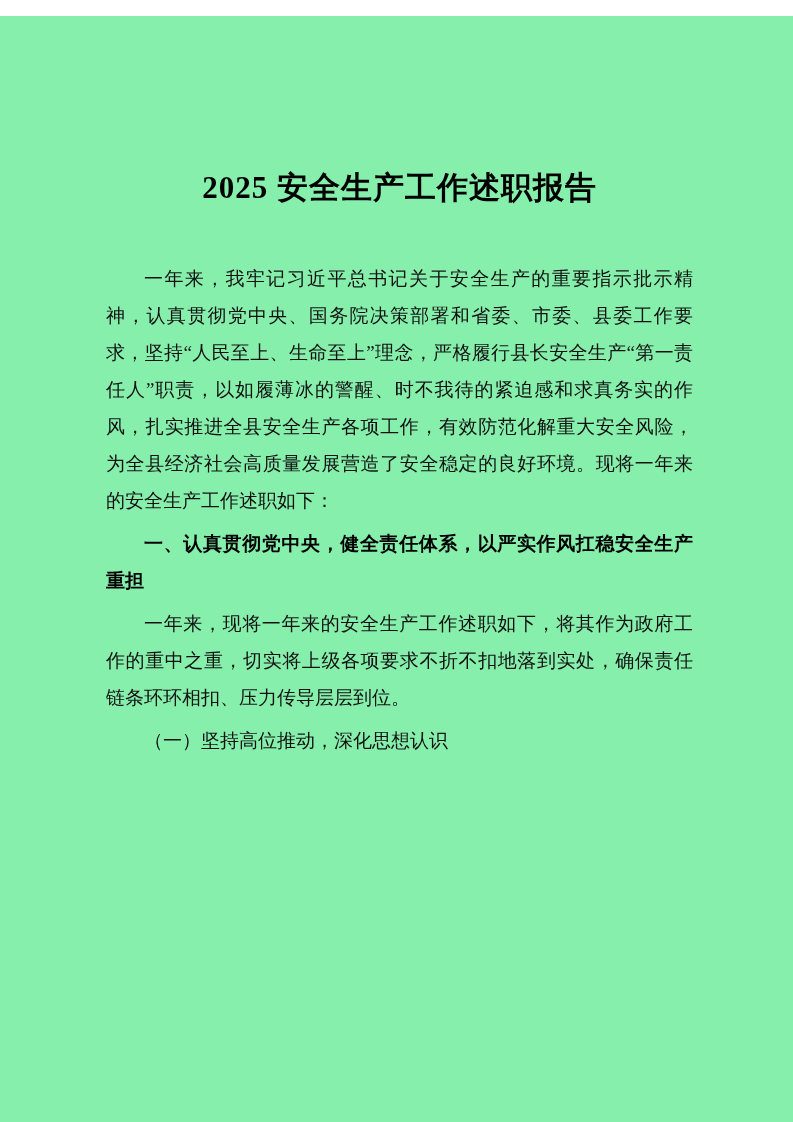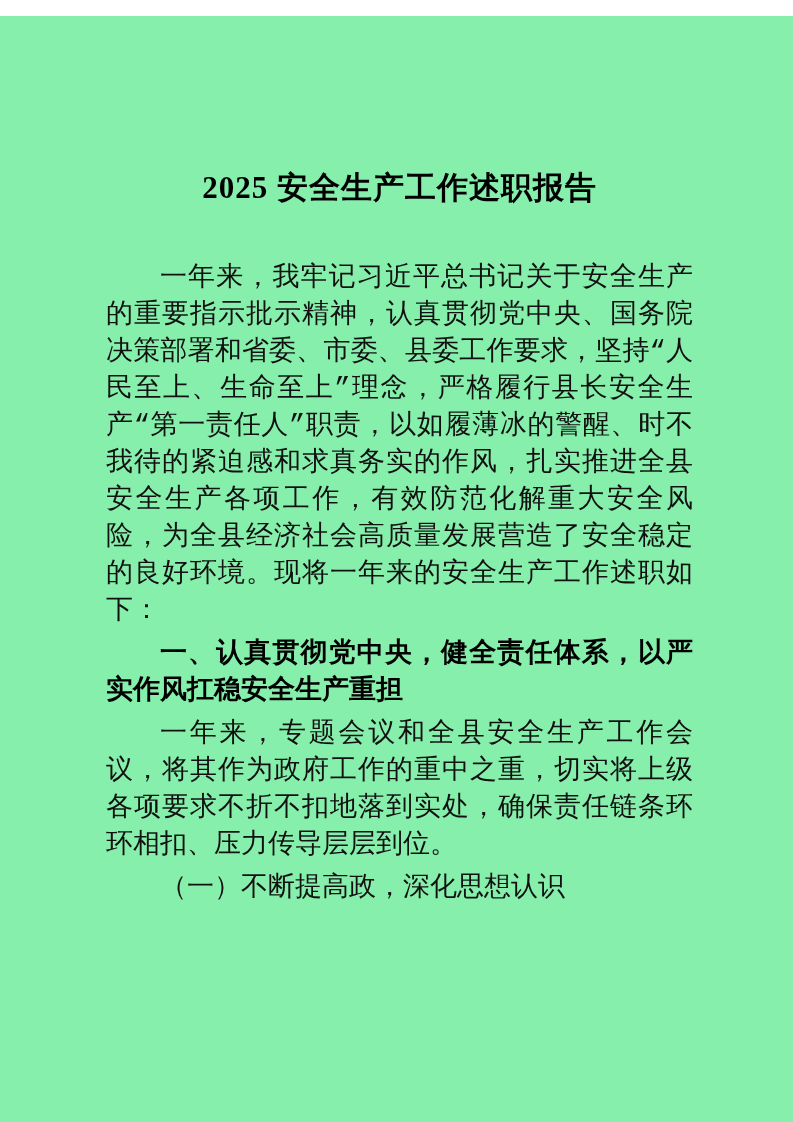--- a/index.html
+++ b/index.html
@@ -24,42 +24,41 @@
     font-size: 31px;
     line-height: 40px;
     font-weight: bold;
     text-align: center;
     color: #000000;
     letter-spacing: 1px;
     white-space: nowrap;
   }
   .para {
     margin: 6px 0 0 0;
-    font-size: 27px;
+    font-size: 19px;
     line-height: 37px;
     text-align: justify;
     text-indent: 2em;
     color: #111111;
-    font-family: Liberation Mono, monospace;
   }
   .para.heading-bold {
     font-weight: bold;
     color: #000000;
   }
   .para.heading-sub {
     font-weight: normal;
   }
 </style>
 </head>
 <body>
 
 <div class="page">
   <h1 class="doc-title">2025 安全生产工作述职报告</h1>
 
   <p class="para">一年来，我牢记习近平总书记关于安全生产的重要指示批示精神，认真贯彻党中央、国务院决策部署和省委、市委、县委工作要求，坚持“人民至上、生命至上”理念，严格履行县长安全生产“第一责任人”职责，以如履薄冰的警醒、时不我待的紧迫感和求真务实的作风，扎实推进全县安全生产各项工作，有效防范化解重大安全风险，为全县经济社会高质量发展营造了安全稳定的良好环境。现将一年来的安全生产工作述职如下：</p>
 
   <p class="para heading-bold">一、认真贯彻党中央，健全责任体系，以严实作风扛稳安全生产重担</p>
 
-  <p class="para">一年来，专题会议和全县安全生产工作会议，将其作为政府工作的重中之重，切实将上级各项要求不折不扣地落到实处，确保责任链条环环相扣、压力传导层层到位。</p>
+  <p class="para">一年来，现将一年来的安全生产工作述职如下，将其作为政府工作的重中之重，切实将上级各项要求不折不扣地落到实处，确保责任链条环环相扣、压力传导层层到位。</p>
 
-  <p class="para heading-sub">（一）不断提高政，深化思想认识</p>
+  <p class="para heading-sub">（一）坚持高位推动，深化思想认识</p>
 
 </div>
 
 </body></html>

